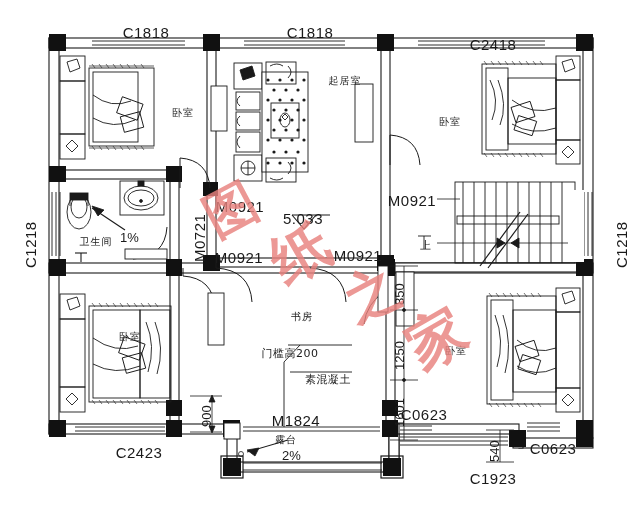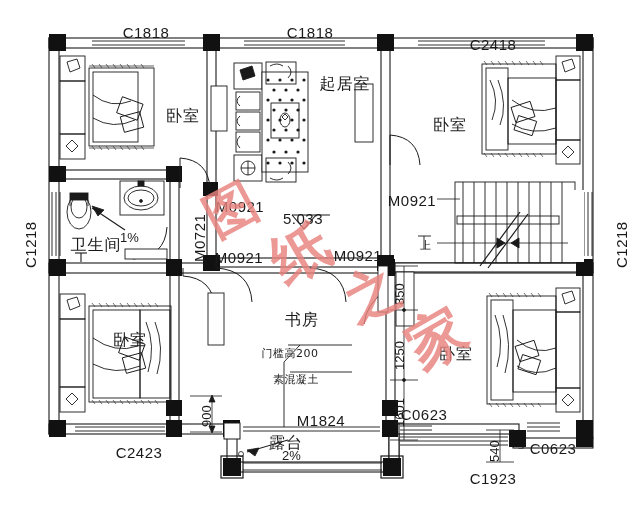--- a/index.html
+++ b/index.html
@@ -3,21 +3,21 @@
 <meta charset="utf-8">
 <style>
   html,body{margin:0;padding:0;background:#ffffff;}
   body{width:640px;height:511px;overflow:hidden;
        font-family:"Liberation Sans","DejaVu Sans",sans-serif;}
   #stage{position:relative;width:640px;height:511px;background:#fff;}
   #plan{position:absolute;left:0;top:0;}
   .lbl{position:absolute;color:#1a1a1a;white-space:nowrap;
        font-family:"Liberation Sans","DejaVu Sans",sans-serif;}
   .code{font-size:15px;letter-spacing:0.5px;}
-  .cn{font-family:Liberation Sans, sans-serif;font-size:16px;letter-spacing:1px;text-align:center;}
+  .cn{font-family:Liberation Sans, sans-serif;font-size:10px;letter-spacing:1px;text-align:center;}
   .cnsm{font-family:"DejaVu Sans",sans-serif;font-size:11px;letter-spacing:0.5px;}
   .dim{font-size:13px;}
   .vert{transform-origin:0 0;transform:rotate(-90deg);}
   .wm{position:absolute;color:#e8827e;opacity:.82;font-weight:bold;
       font-family:"DejaVu Sans",sans-serif;pointer-events:none;}
 </style>
 </head>
 <body>
 
 <div id="stage">
@@ -436,41 +436,41 @@
   <div class="lbl code" style="left:139px;top:444px;transform:translateX(-50%)">C2423</div>
   <div class="lbl code" style="left:493px;top:470px;transform:translateX(-50%)">C1923</div>
   <div class="lbl code" style="left:424px;top:406px;transform:translateX(-50%)">C0623</div>
   <div class="lbl code" style="left:553px;top:440px;transform:translateX(-50%)">C0623</div>
 
   <div class="lbl code" style="left:240px;top:198px;transform:translateX(-50%)">M0921</div>
   <div class="lbl code" style="left:412px;top:192px;transform:translateX(-50%)">M0921</div>
   <div class="lbl code" style="left:239px;top:249px;transform:translateX(-50%)">M0921</div>
   <div class="lbl code" style="left:358px;top:247px;transform:translateX(-50%)">M0921</div>
   <div class="lbl code vert" style="left:191px;top:262px;">M0721</div>
-  <div class="lbl code" style="left:321px;top:412px;transform:translateX(-50%)">M1824</div>
+  <div class="lbl code" style="left:296px;top:412px;transform:translateX(-50%)">M1824</div>
 
   <div class="lbl cn" style="left:183px;top:106px;transform:translateX(-50%)">卧室</div>
   <div class="lbl cn" style="left:345px;top:74px;transform:translateX(-50%)">起居室</div>
   <div class="lbl cn" style="left:450px;top:115px;transform:translateX(-50%)">卧室</div>
   <div class="lbl cn" style="left:96px;top:235px;transform:translateX(-50%)">卫生间</div>
   <div class="lbl cn" style="left:130px;top:330px;transform:translateX(-50%)">卧室</div>
   <div class="lbl cn" style="left:302px;top:310px;transform:translateX(-50%)">书房</div>
   <div class="lbl cn" style="left:456px;top:344px;transform:translateX(-50%)">卧室</div>
   <div class="lbl cn" style="left:286px;top:433px;transform:translateX(-50%)">露台</div>
 
   <div class="lbl dim vert" style="left:199px;top:427px;">900</div>
   <div class="lbl dim vert" style="left:392px;top:305px;">850</div>
   <div class="lbl dim vert" style="left:392px;top:370px;">1250</div>
   <div class="lbl dim vert" style="left:392px;top:427px;">1601</div>
   <div class="lbl dim vert" style="left:487px;top:462px;">540</div>
 
   <div class="lbl dim" style="left:120px;top:230px;">1%</div>
   <div class="lbl dim" style="left:282px;top:448px;">2%</div>
   <div class="lbl cnsm" style="left:290px;top:346px;transform:translateX(-50%)">门槛高200</div>
-  <div class="lbl cnsm" style="left:296px;top:372px;transform:translateX(-50%)">素混凝土</div>
+  <div class="lbl cnsm" style="left:328px;top:372px;transform:translateX(-50%)">素混凝土</div>
   <div class="lbl cnsm" style="left:420px;top:238px;">上</div>
   <div class="lbl code" style="left:303px;top:210px;transform:translateX(-50%)">5.033</div>
 
   <div class="wm" style="left:205px;top:175px;font-size:52px;transform:rotate(-28deg);">图</div>
   <div class="wm" style="left:272px;top:215px;font-size:58px;transform:rotate(-30deg);">纸</div>
   <div class="wm" style="left:345px;top:258px;font-size:54px;transform:rotate(-28deg);">之</div>
   <div class="wm" style="left:408px;top:300px;font-size:58px;transform:rotate(-30deg);">家</div>
 
 </div>
 

